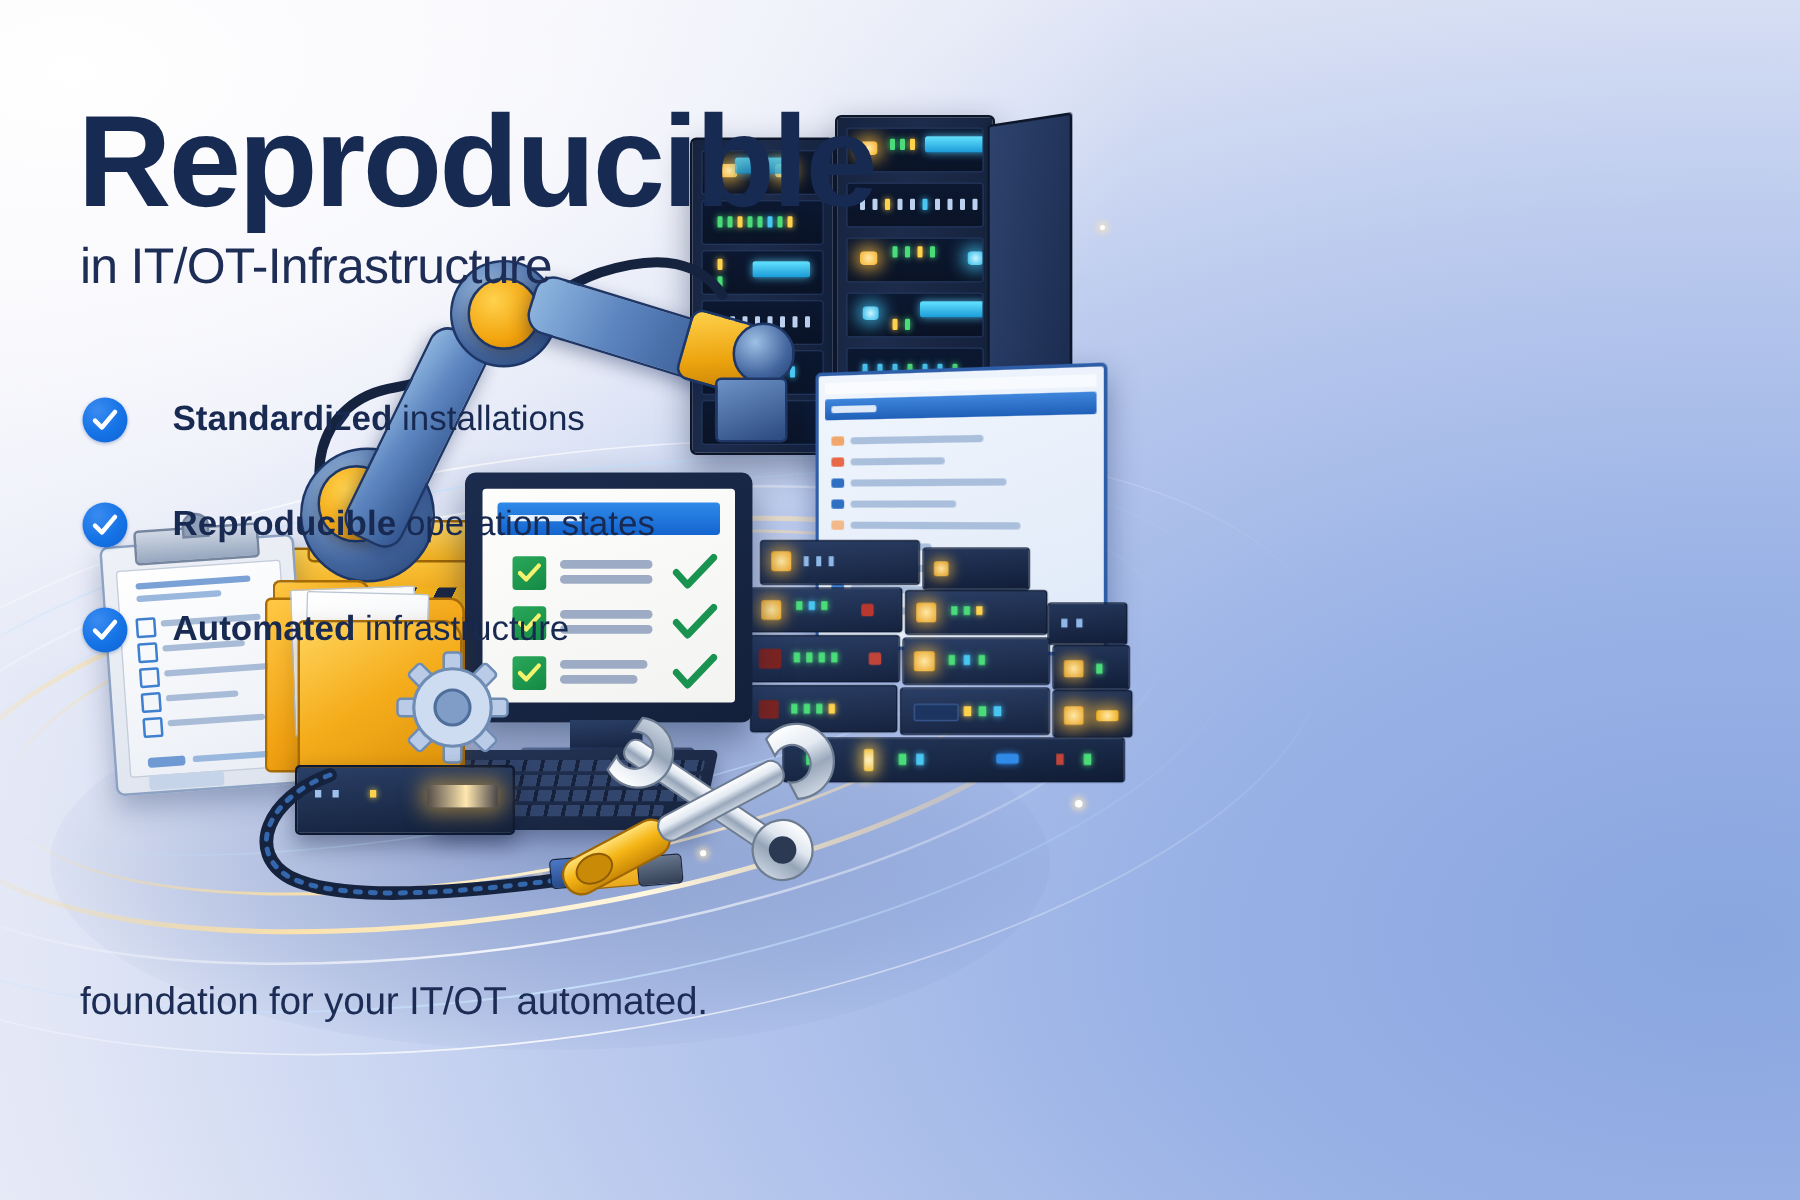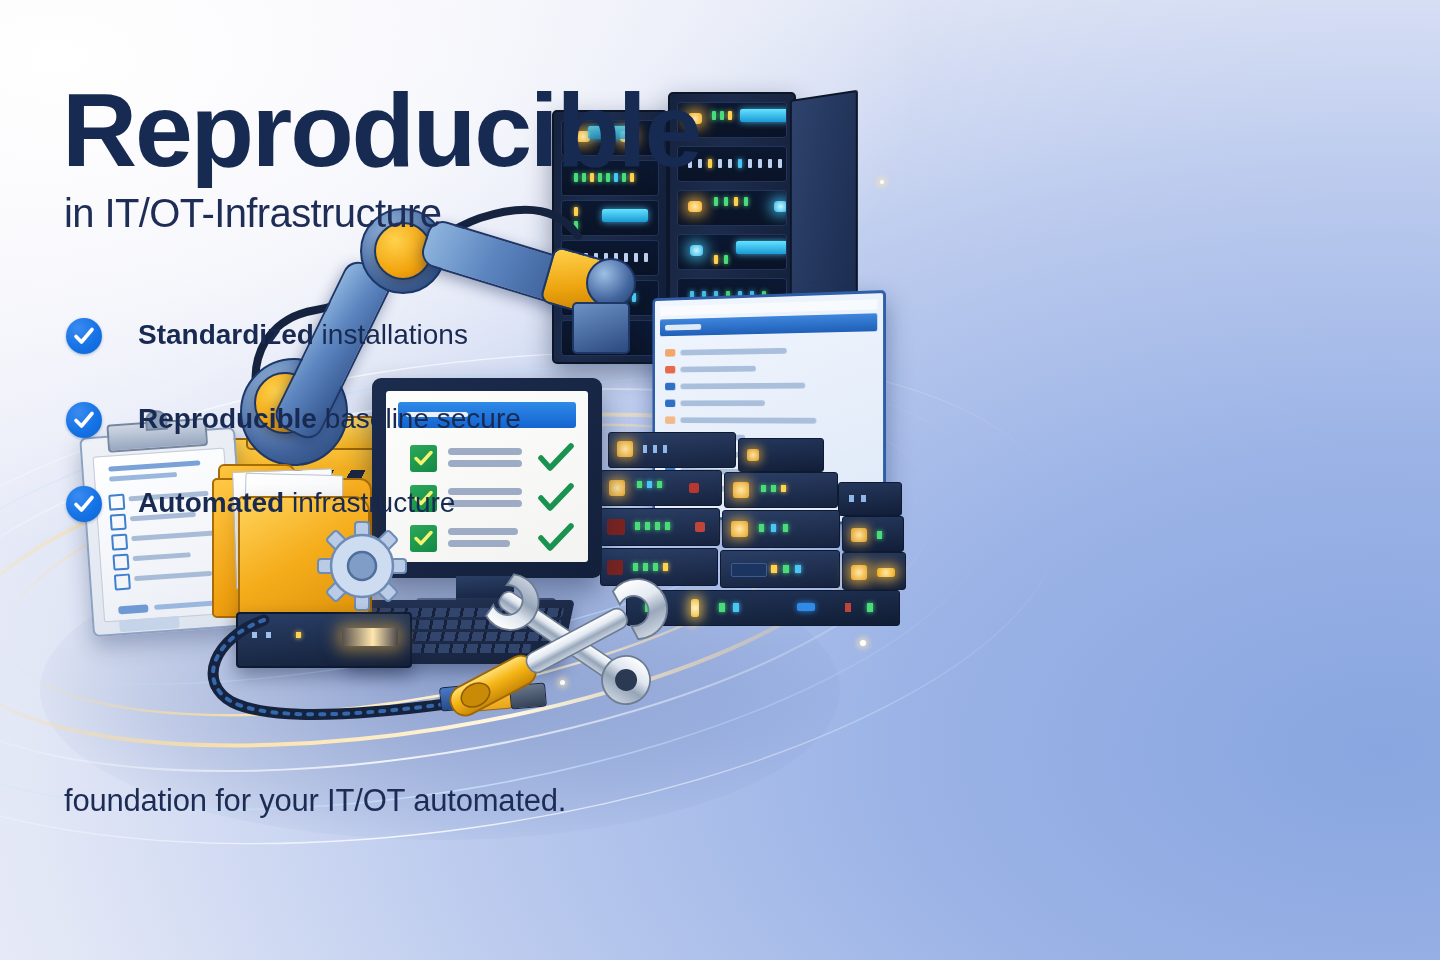--- a/index.html
+++ b/index.html
@@ -625,21 +625,21 @@
       </div>
     </div>
 
     <div class="bullet">
       <div class="badge">
         <svg width="22" height="20" viewBox="0 0 22 20">
           <path d="M3 10.5 L8.5 16 L19 3.5" stroke="#ffffff" stroke-width="3.6" fill="none" stroke-linecap="round" stroke-linejoin="round"></path>
         </svg>
       </div>
       <div class="txt">
-        <span class="b">Reproducible</span><span> baseline secure</span>
+        <span class="b">Reproducible</span><span> operation states</span>
       </div>
     </div>
 
     <div class="bullet">
       <div class="badge">
         <svg width="22" height="20" viewBox="0 0 22 20">
           <path d="M3 10.5 L8.5 16 L19 3.5" stroke="#ffffff" stroke-width="3.6" fill="none" stroke-linecap="round" stroke-linejoin="round"></path>
         </svg>
       </div>
       <div class="txt">

